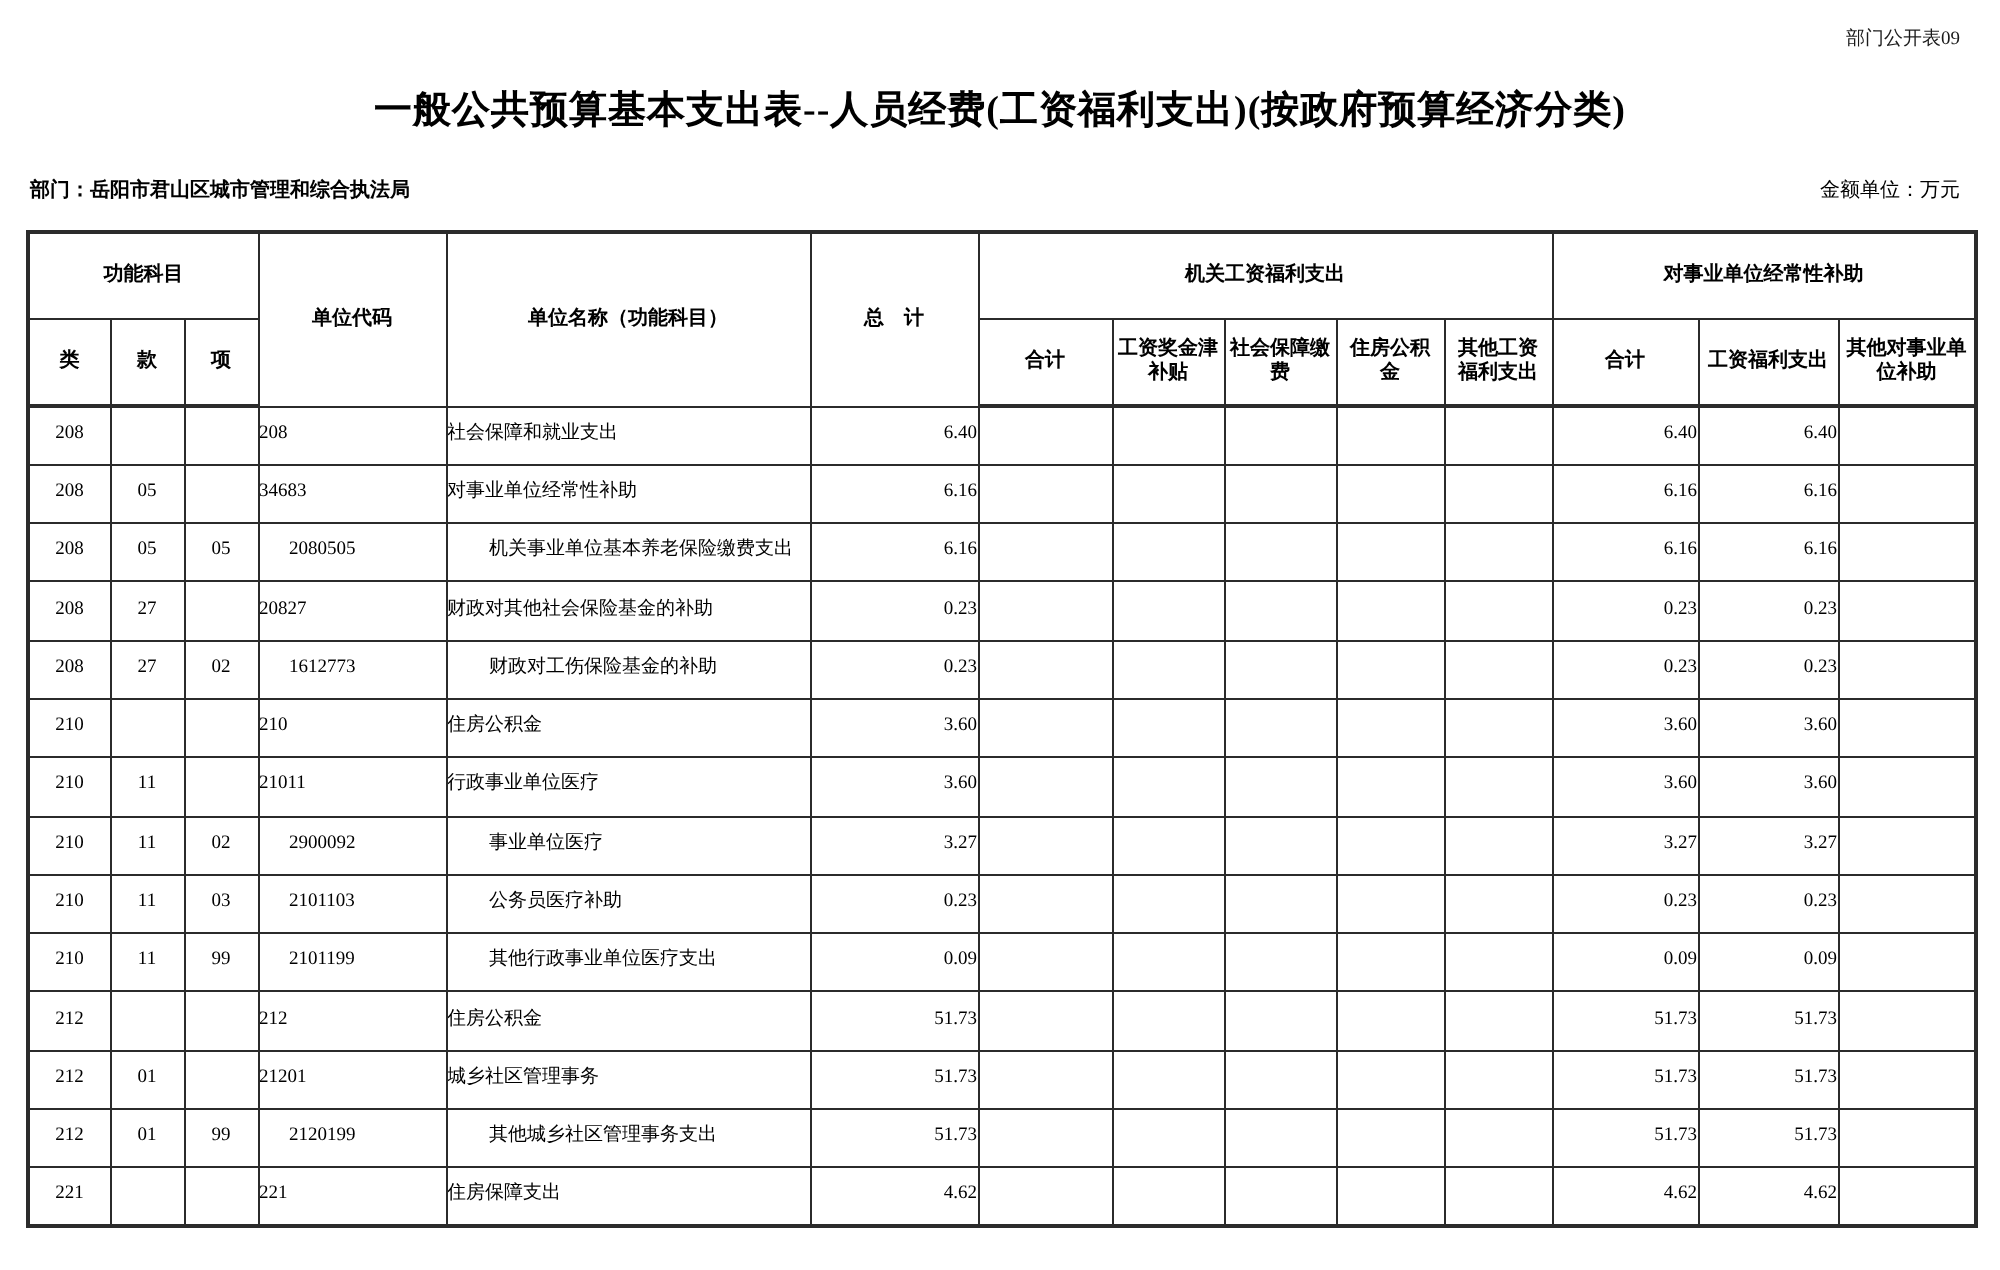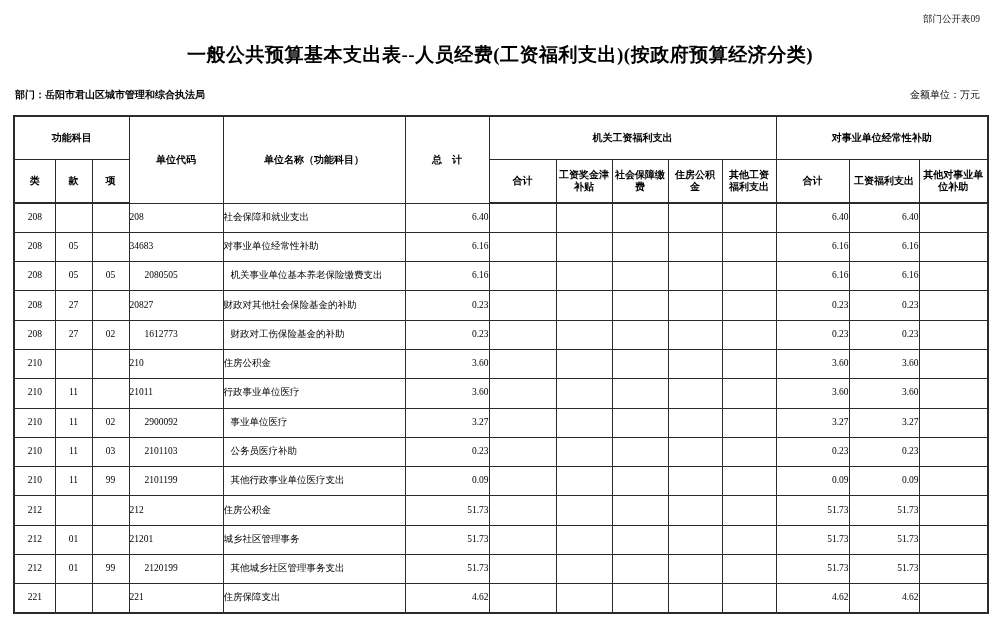--- a/index.html
+++ b/index.html
@@ -81,21 +81,21 @@
     font-size: 10px;
     padding: 1px 2px;
   }
   table.budget thead tr.h1 th { height: 40px; }
   table.budget thead tr.h2 th { height: 40px; }
   table.budget thead tr.h2 th { border-bottom: 2px solid #2b2b2b; }
   table.budget tbody tr { height: 29.3px; }
   td.c0, td.c1, td.c2 { text-align: center; }
   td.c3, td.c4 { text-align: left; padding-left: 4px; }
   td.lv1.c3 { padding-left: 15px; }
-  td.lv1.c4 { padding-left: 7px; }
+  td.lv1.c4 { padding-left: 21px; }
   td.c5, td.c6, td.c7, td.c8, td.c9, td.c10, td.c11, td.c12, td.c13 {
     text-align: right; padding-right: 5px;
   }
 </style>
 </head>
 <body>
 
 <div class="page">
 
   <div class="doc-label">部门公开表09</div>

